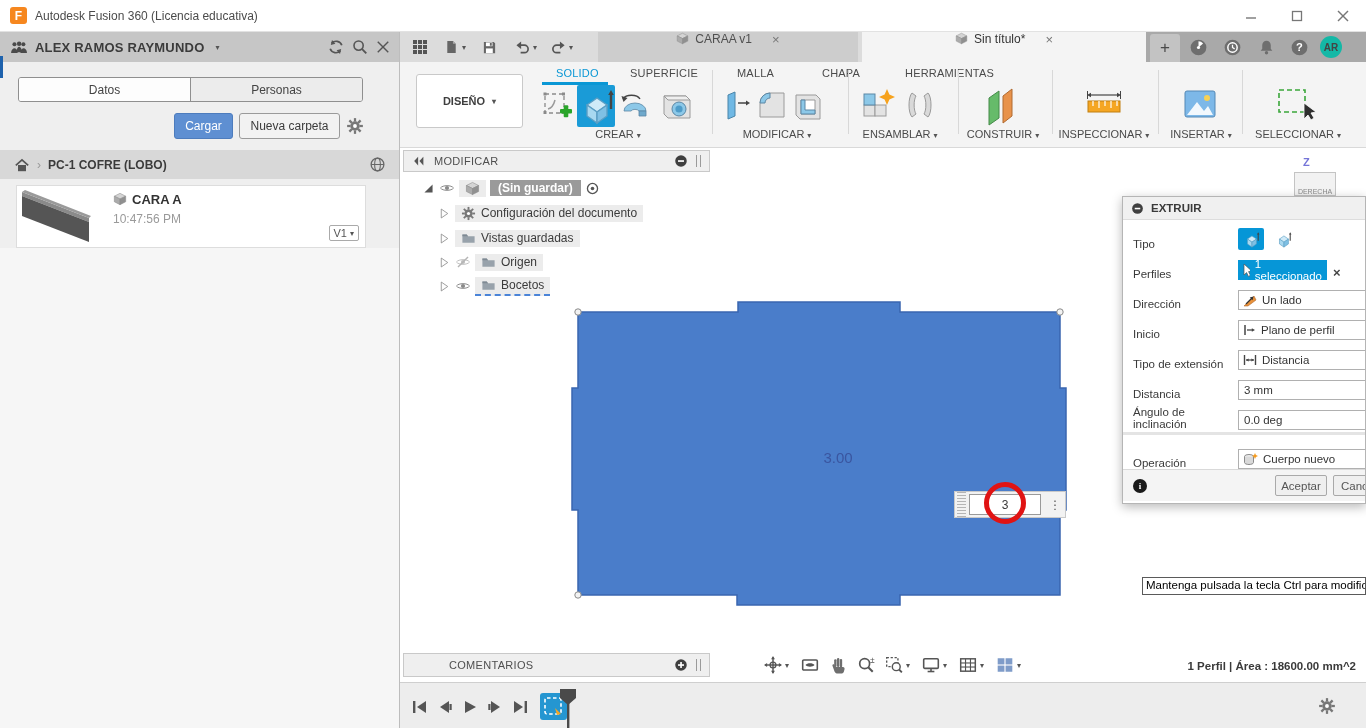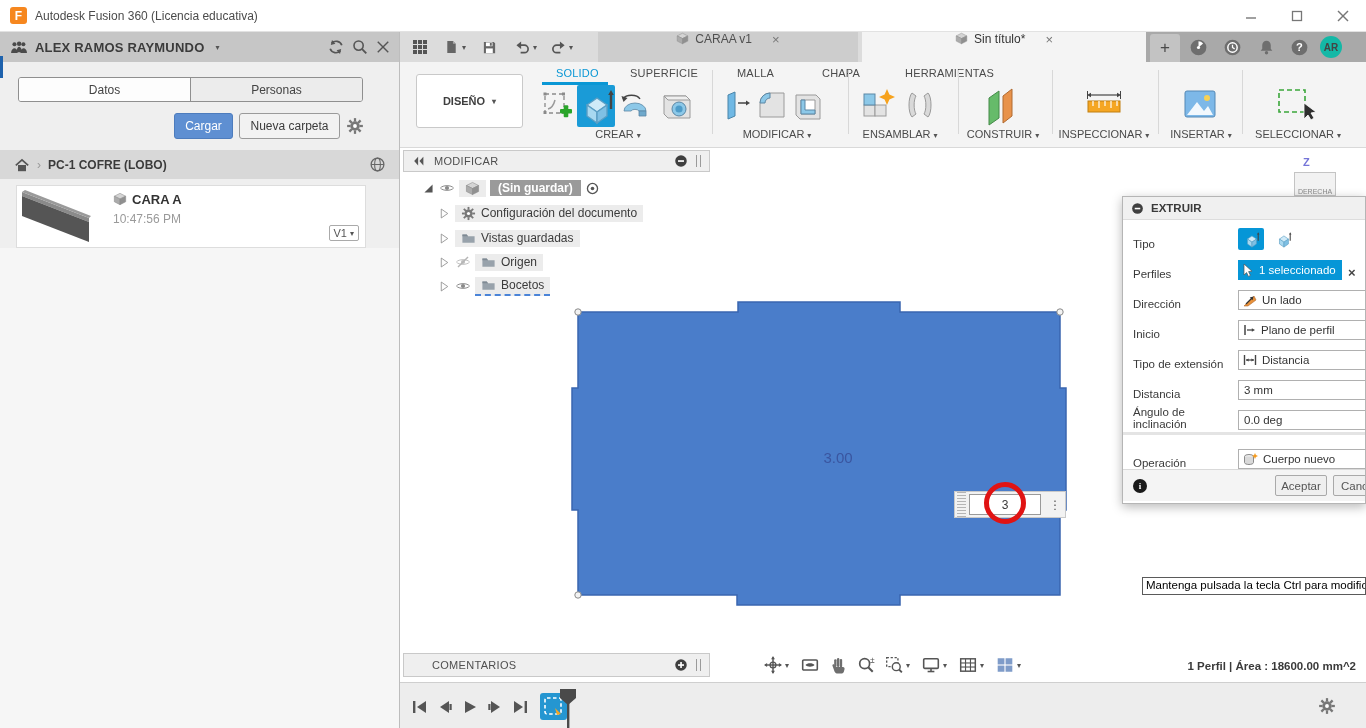--- a/index.html
+++ b/index.html
@@ -67,21 +67,21 @@
   .kebab{margin-left:8px;color:#555;font-size:12px;letter-spacing:0}
   .redcircle{position:absolute;left:584px;top:334px;width:42px;height:42px;border:5px solid #e01313;border-radius:50%}
   .vcube{position:absolute;left:894px;top:24px;width:42px;height:24px;background:#f2f2f2;border:1px solid #c4c4c4;display:flex;align-items:flex-end;justify-content:center;font-size:7px;color:#8a8a8a}
   .vz{position:absolute;left:903px;top:8px;font-size:11px;font-weight:bold;color:#7575d8}
   
   .dlg{position:absolute;left:722px;top:48px;width:244px;height:308px;background:#fff;border:1px solid #b5b5b5;box-shadow:0 3px 10px rgba(0,0,0,.28);overflow:hidden}
   .dlg-head{height:23px;background:#f0f0f0;border-bottom:1px solid #ddd;display:flex;align-items:center;gap:7px;padding:0 8px;font-size:11.5px;font-weight:bold;color:#3a3a3a}
   .dlg-row{height:30px;display:flex;align-items:flex-end;padding-left:10px}
   .dlg-label{width:105px;font-size:11.5px;color:#3a3a3a;flex:none}
   .dd{width:140px;height:20px;border:1px solid #b0b0b0;background:#fff;display:flex;align-items:center;gap:5px;padding:0 4px;font-size:11.5px;color:#333;flex:none}
-  .chipblue{width:104px;height:20px;background:#0696d7;color:#fff;font-size:11.5px;display:flex;align-items:center;gap:5px;padding:0 5px}
+  .chipblue{width:89px;height:20px;background:#0696d7;color:#fff;font-size:11.5px;display:flex;align-items:center;gap:5px;padding:0 5px}
   .chipx{margin-left:6px;font-size:13px;font-weight:bold;color:#444}
   .dlg-divider{height:3px;background:#e4e4e4;margin:2px 0}
   .dlg-foot{height:32px;background:#f4f4f4;border-top:1px solid #d9d9d9;display:flex;align-items:center;padding:0 10px;position:relative}
   .dbtn{position:absolute;height:21px;background:#efefef;border:1px solid #a9a9a9;border-radius:2px;font-size:11.5px;color:#555;display:flex;align-items:center;justify-content:center}
   .infoi{width:14px;height:14px;border-radius:50%;background:#1a1a1a;color:#fff;font-size:9px;font-weight:bold;display:flex;align-items:center;justify-content:center;font-family:"Liberation Serif",serif}
   
   #timeline{left:400px;top:682px;width:966px;height:46px;background:#ededed;border-top:1px solid #cfcfcf}
   .vborder{left:399px;top:32px;width:1px;height:696px;background:#bdbdbd}
   input{outline:none}
 </style>
@@ -644,21 +644,21 @@
   <div class="manip">
     <div class="mgrip"></div>
     <input class="minput" value="3" style="">
     <span class="kebab">⋮</span>
   </div>
   <div class="redcircle"></div>
 
   <div class="tooltip">Mantenga pulsada la tecla Ctrl para modificar l</div>
 
   <div class="comments">
-    <span class="nav-title" style="margin-left:20px">COMENTARIOS</span>
+    <span class="nav-title" style="margin-left:37px">COMENTARIOS</span>
     <span style="flex:1"></span>
     <svg width="14" height="14" viewBox="0 0 16 16">
         <use href="#sy-plusc"></use>
       </svg>
     <div class="hgrip"></div>
   </div>
 
   <div class="vt" style="left:364px;gap:0">
     <svg width="18" height="18" viewBox="0 0 16 16">
         <use href="#sy-orbit"></use>

